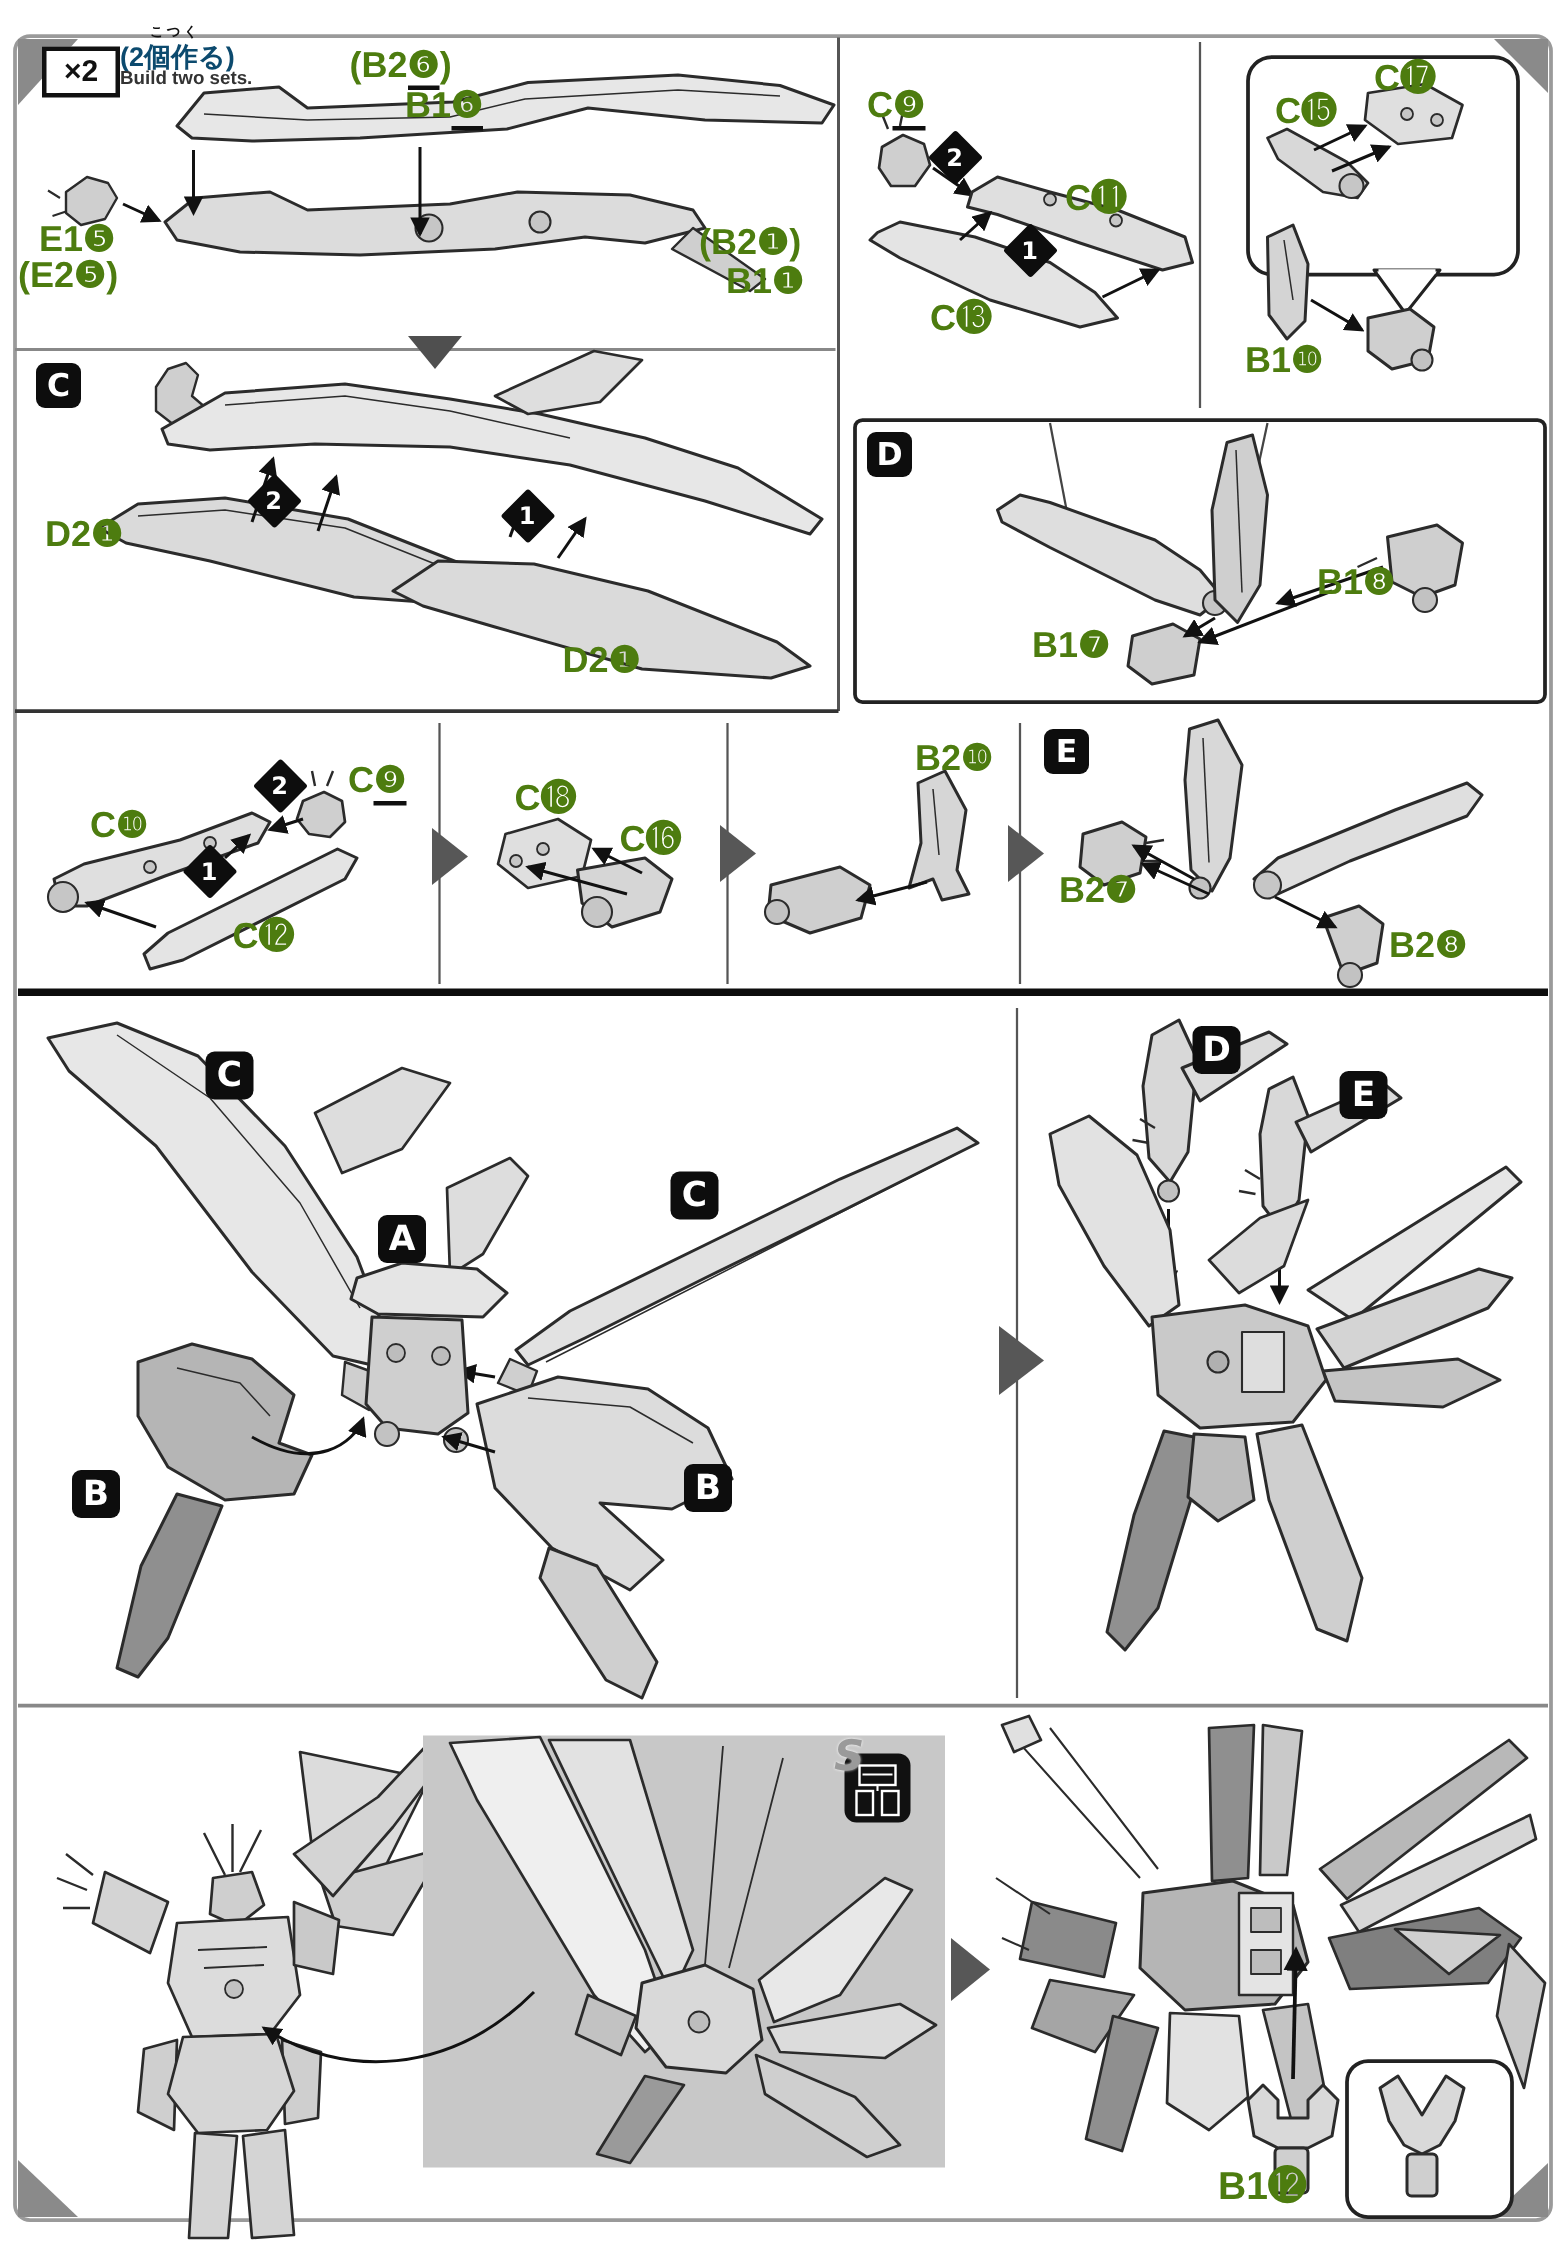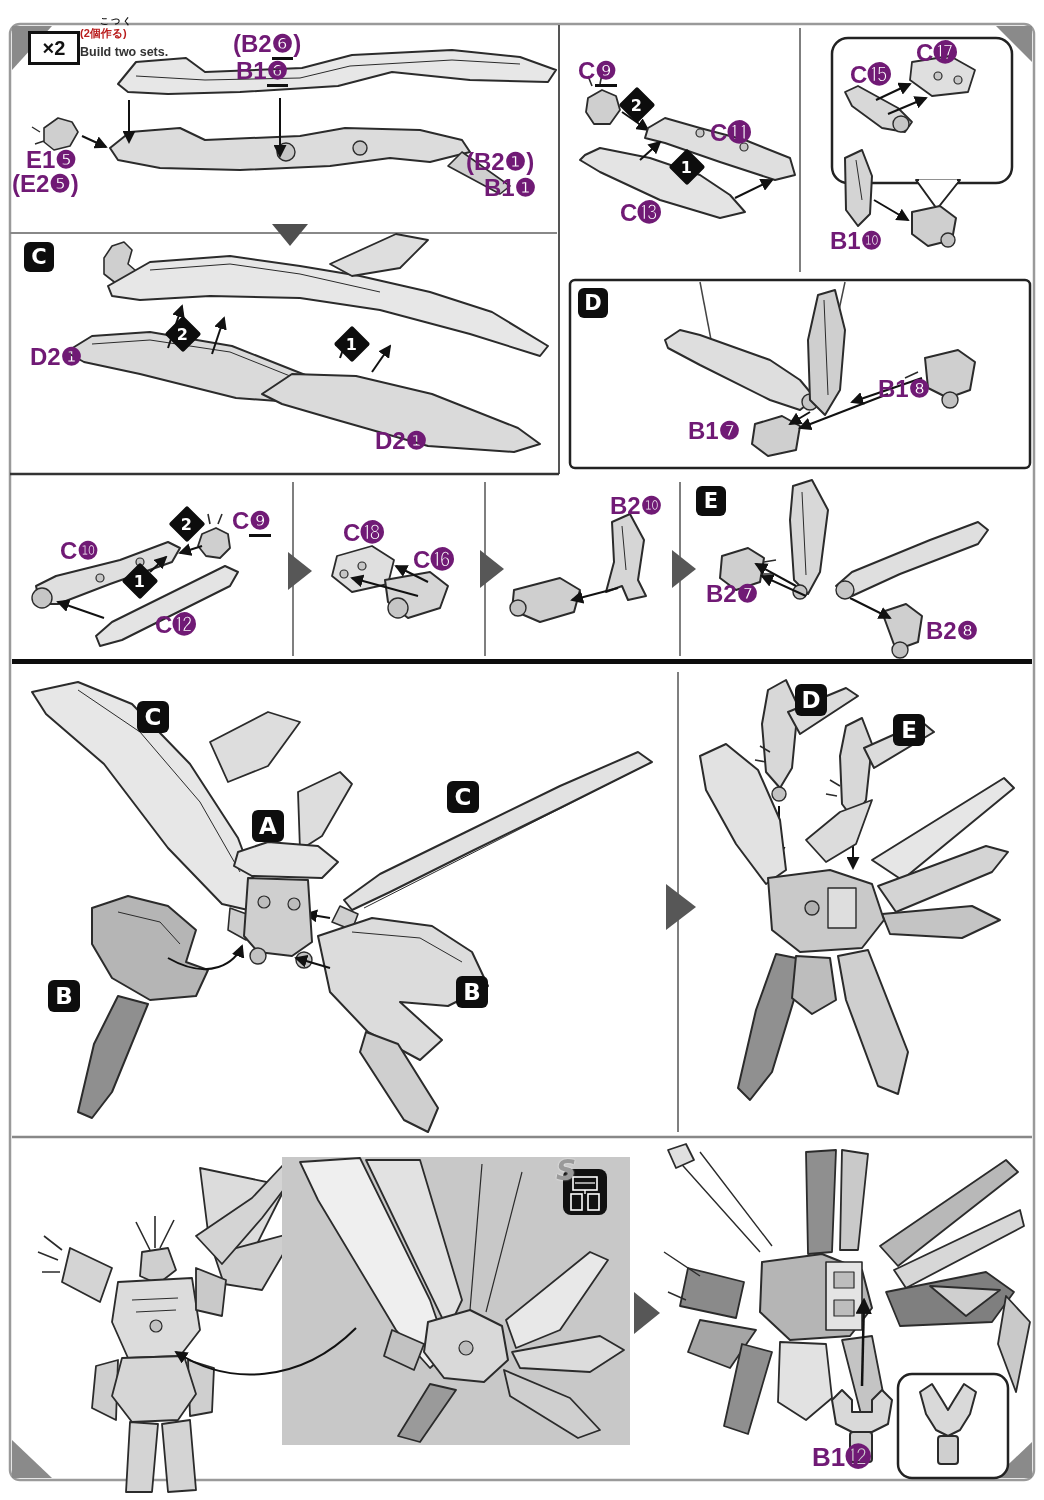--- a/index.html
+++ b/index.html
@@ -4,34 +4,34 @@
 <style>
   html,body{margin:0;padding:0;background:#fff;}
   .page{position:relative;width:1044px;height:1500px;background:#fff;overflow:hidden;
         font-family:"Liberation Sans",sans-serif;}
   svg.art{position:absolute;left:0;top:0;width:1044px;height:1500px;}
   .badge{position:absolute;background:#0d0d0d;border-radius:6px;color:#fff;font-weight:bold;
          display:flex;align-items:center;justify-content:center;
          font-family:"DejaVu Sans",sans-serif;z-index:5;}
   .badge.s30{width:30px;height:30px;font-size:21px;}
   .badge.s32{width:32px;height:32px;font-size:23px;}
-  .plbl{position:absolute;font-weight:bold;font-size:24px;color:#701a75;white-space:nowrap;
+  .plbl{position:absolute;font-weight:bold;font-size:24px;color:#4d7c0f;white-space:nowrap;
         z-index:5;line-height:1.05;}
   .plbl .u{border-bottom:3px solid #0f0f0f;}
   .plbl.big{font-size:26px;}
   .dia{position:absolute;width:26px;height:26px;background:#0d0d0d;transform:rotate(45deg);
        display:flex;align-items:center;justify-content:center;z-index:5;border-radius:2px;}
   .dia span{transform:rotate(-45deg);color:#fff;font-weight:bold;font-size:16px;
             font-family:"DejaVu Sans",sans-serif;}
   
   .x2wrap{position:absolute;left:12px;top:14px;z-index:6;width:220px;height:60px;}
   .x2box{position:absolute;left:16px;top:17px;width:46px;height:28px;background:#fff;
          border:3px solid #111;display:flex;align-items:center;justify-content:center;
          font-weight:bold;font-size:20px;color:#111;}
-  .x2jp{position:absolute;left:68px;top:12px;font-size:11px;font-weight:bold;color:#b91c1c;}
+  .x2jp{position:absolute;left:68px;top:12px;font-size:18px;font-weight:bold;color:#0c4a6e;}
   .x2furi{position:absolute;left:88px;top:1px;font-size:9px;font-weight:bold;color:#111;letter-spacing:2px;}
   .x2en{position:absolute;left:68px;top:31px;font-size:12.5px;font-weight:bold;color:#333;}
   
   .seedicon{position:absolute;left:556px;top:1160px;width:54px;height:58px;z-index:6;}
   .seedicon .blk{position:absolute;left:7px;top:9px;width:44px;height:46px;background:#111;border-radius:8px;}
   .seedicon .s{position:absolute;left:0px;top:-6px;font-size:28px;font-weight:bold;font-style:italic;
                color:#9a9a9a;text-shadow:0 0 2px #fff;z-index:2;font-family:"DejaVu Sans",sans-serif;}
 </style>
 </head>
 <body>
@@ -311,21 +311,21 @@
 </svg>
 
 <div class="x2wrap">
   <div class="x2box">×2</div>
   <div class="x2furi">こつく</div>
   <div class="x2jp">(2個作る)</div>
   <div class="x2en">Build two sets.</div>
 </div>
 
 <div class="plbl" style="left:233px;top:31px;"><span>(B2</span><span class="u">❻</span><span>)</span></div>
-<div class="plbl" style="left:236px;top:58px;"><span>B1</span><span class="u">❻</span><span></span></div>
+<div class="plbl" style="left:270px;top:58px;"><span>B1</span><span class="u">❻</span><span></span></div>
 <div class="plbl" style="left:26px;top:147px;">E1❺</div>
 <div class="plbl" style="left:12px;top:171px;">(E2❺)</div>
 <div class="plbl" style="left:466px;top:149px;">(B2❶)</div>
 <div class="plbl" style="left:484px;top:175px;text-align:center;">B1❶</div>
 
 <div class="badge s30" style="left:24px;top:242px;">C</div>
 <div class="plbl" style="left:30px;top:344px;">D2❶</div>
 <div class="plbl" style="left:375px;top:428px;">D2❶</div>
 <div class="dia" style="left:170px;top:321px;">
       <span>2</span>

